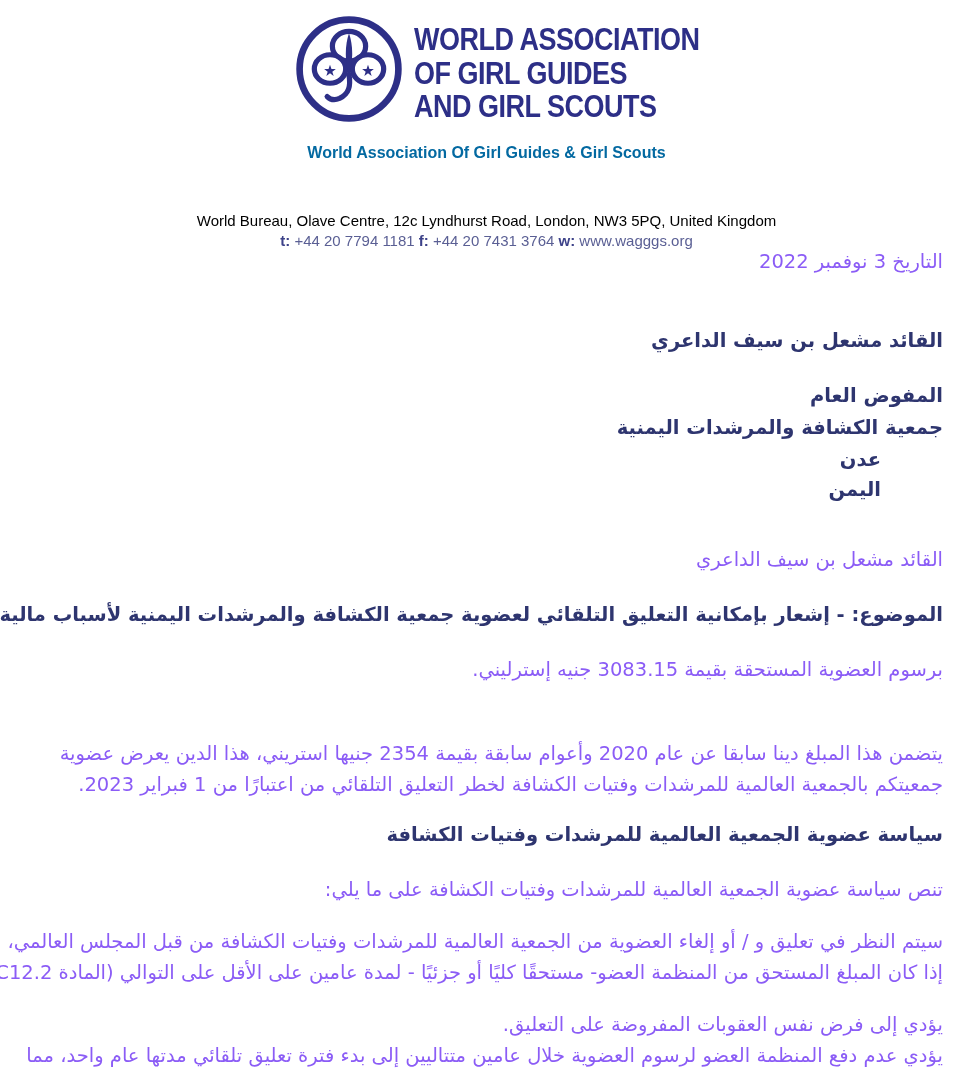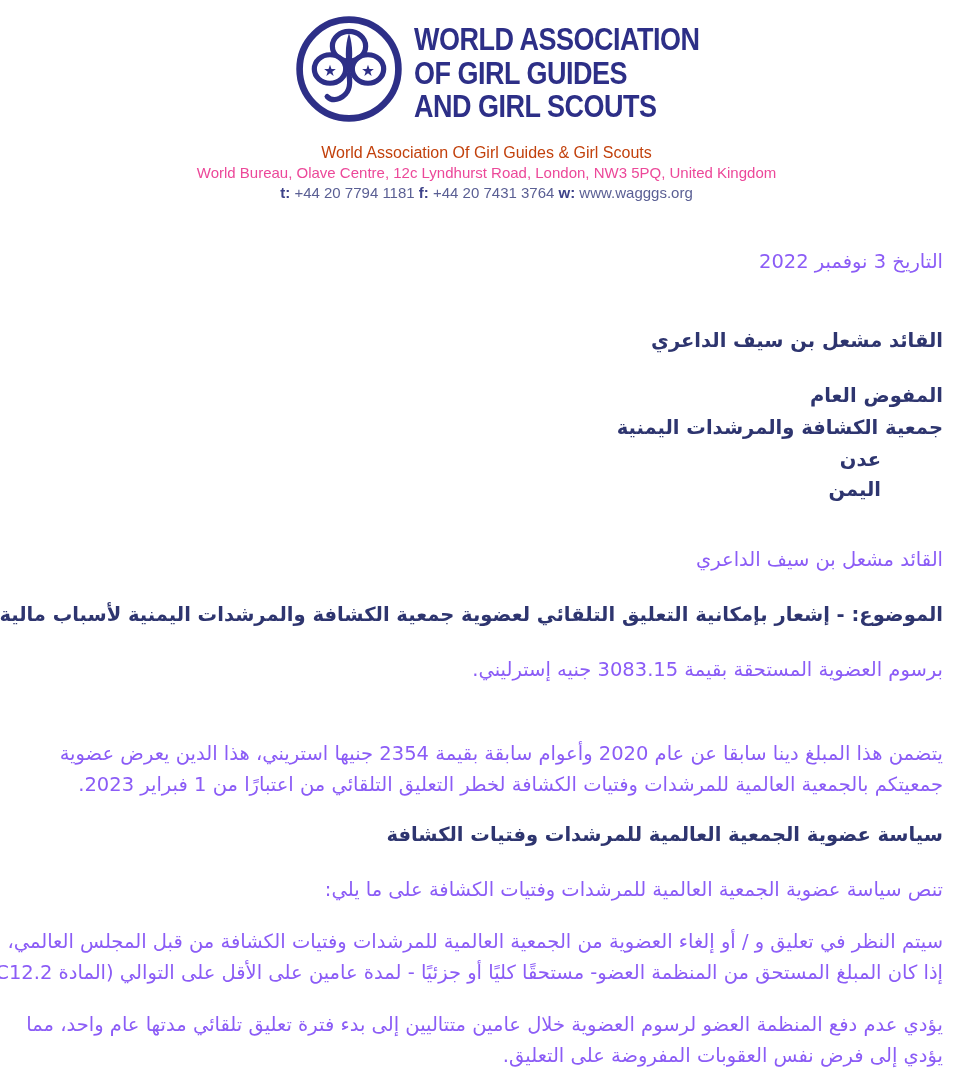--- a/index.html
+++ b/index.html
@@ -10,22 +10,22 @@
   
   .logo-svg { position:absolute; left:292px; top:12px; width:114px; height:114px; }
   .wordmark {
     position:absolute; left:414px; top:24px;
     font-family:"Liberation Sans", sans-serif;
     font-weight:bold; font-size:27px; line-height:29px; letter-spacing:-0.5px;
     color:#2d2f87; transform:scaleY(1.15); transform-origin:top left;
   }
   .org-block { position:absolute; left:0; right:0; top:143px; text-align:center;
     font-family:"Liberation Sans", sans-serif; }
-  .org-name { font-size:16px; font-weight:normal; color:#c2410c; line-height:20px;text-align:center; }
-  .org-address { font-size:15px; color:#ec4899; line-height:20px; }
+  .org-name { font-size:16px; font-weight:bold; color:#0369a1; line-height:20px;text-align:center; }
+  .org-address { font-size:15px; color:#000000; line-height:20px;margin-top:48px; }
   .org-contact { font-size:15px; color:#5a5f94; line-height:20px; }
   .org-contact b { color:#3d4289; }
   
   .ar {
     position:absolute; right:30px; direction:rtl; text-align:right;
     font-size:19.5px; line-height:31px; color:#8b5cf6; white-space:nowrap;
   }
   .ar-bold { font-weight:bold; color:#2e356f; }
   .para { left:26px; white-space:normal; }
   .para > div { white-space:nowrap; }
@@ -88,17 +88,17 @@
   <div class="ar ar-bold" style="top:819px;">سياسة عضوية الجمعية العالمية للمرشدات وفتيات الكشافة</div>
 
   <div class="ar" style="top:874px;">تنص سياسة عضوية الجمعية العالمية للمرشدات وفتيات الكشافة على ما يلي:</div>
 
   <div class="ar para" style="top:926px;text-align:right;">
     <div>سيتم النظر في تعليق و / أو إلغاء العضوية من الجمعية العالمية للمرشدات وفتيات الكشافة من قبل المجلس العالمي،</div>
     <div>إذا كان المبلغ المستحق من المنظمة العضو- مستحقًا كليًا أو جزئيًا - لمدة عامين على الأقل على التوالي (المادة C12.2.)</div>
   </div>
 
   <div class="ar para" style="top:1009px;">
+    <div>يؤدي إلى فرض نفس العقوبات المفروضة على التعليق.</div>
     <div>يؤدي عدم دفع المنظمة العضو لرسوم العضوية خلال عامين متتاليين إلى بدء فترة تعليق تلقائي مدتها عام واحد، مما</div>
-    <div>يؤدي إلى فرض نفس العقوبات المفروضة على التعليق.</div>
   </div>
 
 </div>
 
 </body></html>

